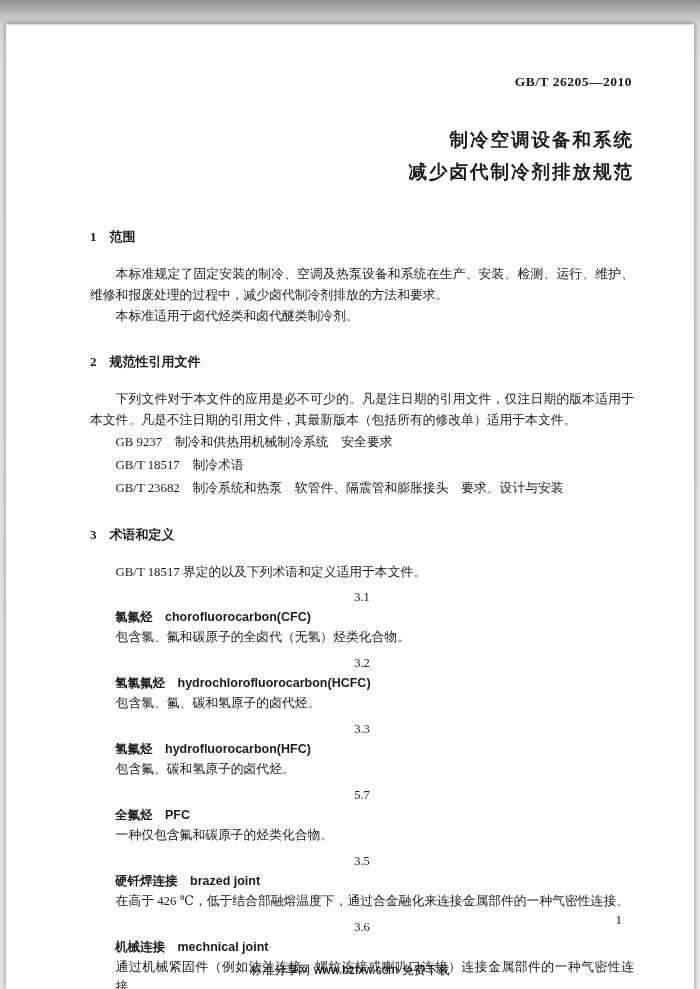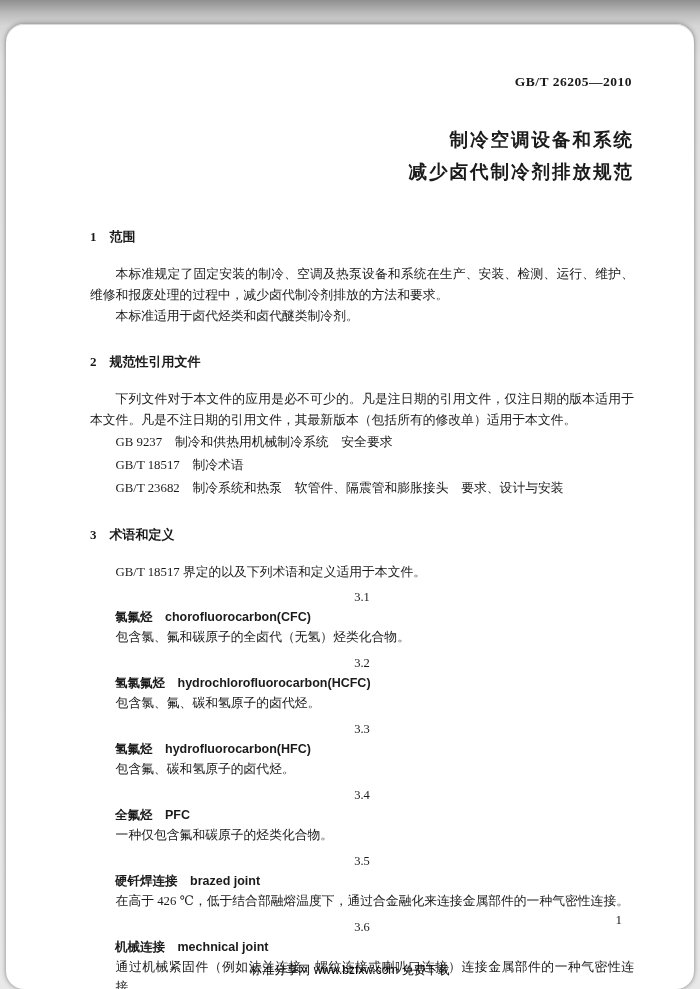--- a/index.html
+++ b/index.html
@@ -6,21 +6,20 @@
   body{
     width:700px;height:989px;position:relative;overflow:hidden;
     background:linear-gradient(180deg,#8f8f8f 0px,#bdbdbd 14px,#d6d6d6 26px,#e2e2e2 60px,#e9e9e9 100%);
     font-family:"Liberation Serif","DejaVu Serif",serif;
     color:#1a1a1a;
   }
   .page{
     position:absolute;left:6px;right:6px;top:24px;height:965px;
     background:#ffffff;
     box-shadow:0 0 5px rgba(0,0,0,.45), inset 0 1px 0 #d9d9d9;
-    border-radius:18px;
   }
   .content{
     padding:50px 60px 0 84px;
   }
   .doc-number{
     text-align:right;
     font-size:13.5px;
     font-weight:600;
     letter-spacing:.5px;
     margin:0 2px 34px 0;
@@ -129,21 +128,21 @@
       <p class="term-def">包含氯、氟、碳和氢原子的卤代烃。</p>
     </div>
 
     <div class="term-block">
       <p class="term-num">3.3</p>
       <p class="term-name">氢氟烃　hydrofluorocarbon(HFC)</p>
       <p class="term-def">包含氟、碳和氢原子的卤代烃。</p>
     </div>
 
     <div class="term-block">
-      <p class="term-num">3.4</p>
+      <p class="term-num">5.7</p>
       <p class="term-name">全氟烃　PFC</p>
       <p class="term-def">一种仅包含氟和碳原子的烃类化合物。</p>
     </div>
 
     <div class="term-block">
       <p class="term-num">3.5</p>
       <p class="term-name">硬钎焊连接　brazed joint</p>
       <p class="term-def">在高于 426 ℃，低于结合部融熔温度下，通过合金融化来连接金属部件的一种气密性连接。</p>
     </div>
 

